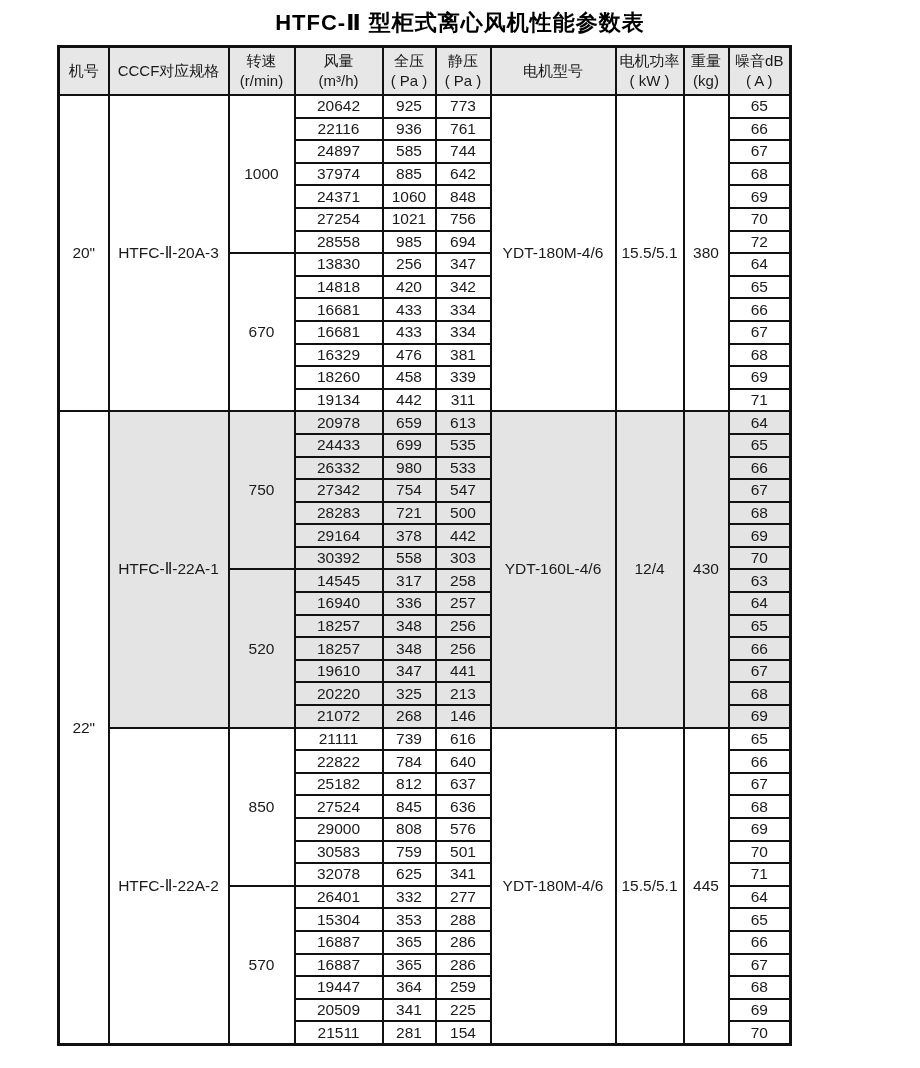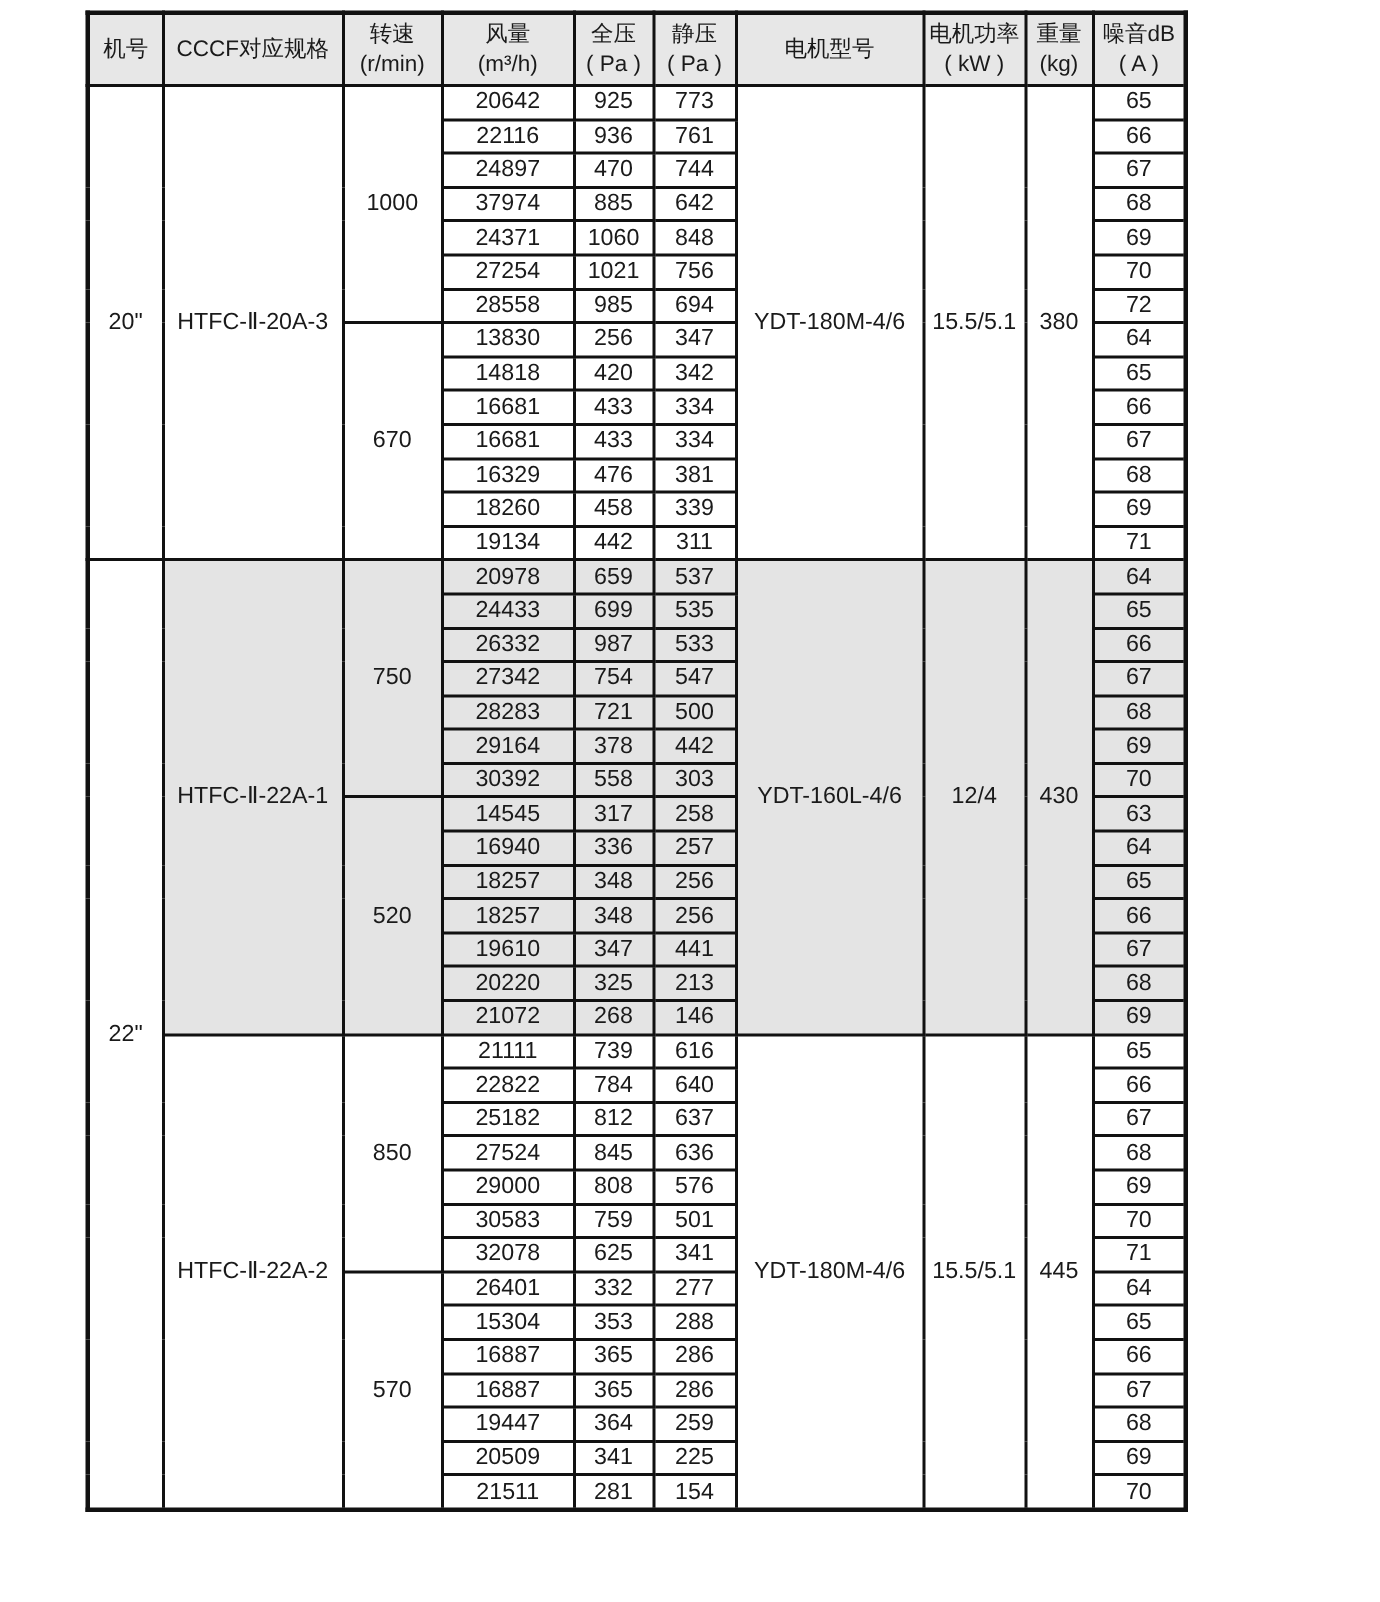--- a/index.html
+++ b/index.html
@@ -58,20 +58,21 @@
     white-space: nowrap;
   }
   td.shaded, th.shaded {
     background: #e4e4e4;
   }
 </style>
 </head>
 <body>
 
 <div class="page">
+  <div class="title">HTFC-Ⅱ 型柜式离心风机性能参数表</div>
   <table class="spec-table">
     <colgroup>
         <col style="width: 50px;">
         <col style="width: 120px;">
         <col style="width: 66px;">
         <col style="width: 88px;">
         <col style="width: 53px;">
         <col style="width: 55px;">
         <col style="width: 125px;">
         <col style="width: 68px;">
@@ -133,21 +134,21 @@
           <td>65</td>
         </tr>
         <tr>
           <td>22116</td>
           <td>936</td>
           <td>761</td>
           <td>66</td>
         </tr>
         <tr>
           <td>24897</td>
-          <td>470</td>
+          <td>585</td>
           <td>744</td>
           <td>67</td>
         </tr>
         <tr>
           <td>37974</td>
           <td>885</td>
           <td>642</td>
           <td>68</td>
         </tr>
         <tr>
@@ -210,35 +211,35 @@
           <td>442</td>
           <td>311</td>
           <td>71</td>
         </tr>
         <tr>
           <td rowspan="28">22"</td>
           <td rowspan="14" class="shaded">HTFC-Ⅱ-22A-1</td>
           <td rowspan="7" class="shaded">750</td>
           <td class="shaded">20978</td>
           <td class="shaded">659</td>
-          <td class="shaded">537</td>
+          <td class="shaded">613</td>
           <td rowspan="14" class="shaded">YDT-160L-4/6</td>
           <td rowspan="14" class="shaded">12/4</td>
           <td rowspan="14" class="shaded">430</td>
           <td class="shaded">64</td>
         </tr>
         <tr>
           <td class="shaded">24433</td>
           <td class="shaded">699</td>
           <td class="shaded">535</td>
           <td class="shaded">65</td>
         </tr>
         <tr>
           <td class="shaded">26332</td>
-          <td class="shaded">987</td>
+          <td class="shaded">980</td>
           <td class="shaded">533</td>
           <td class="shaded">66</td>
         </tr>
         <tr>
           <td class="shaded">27342</td>
           <td class="shaded">754</td>
           <td class="shaded">547</td>
           <td class="shaded">67</td>
         </tr>
         <tr>

